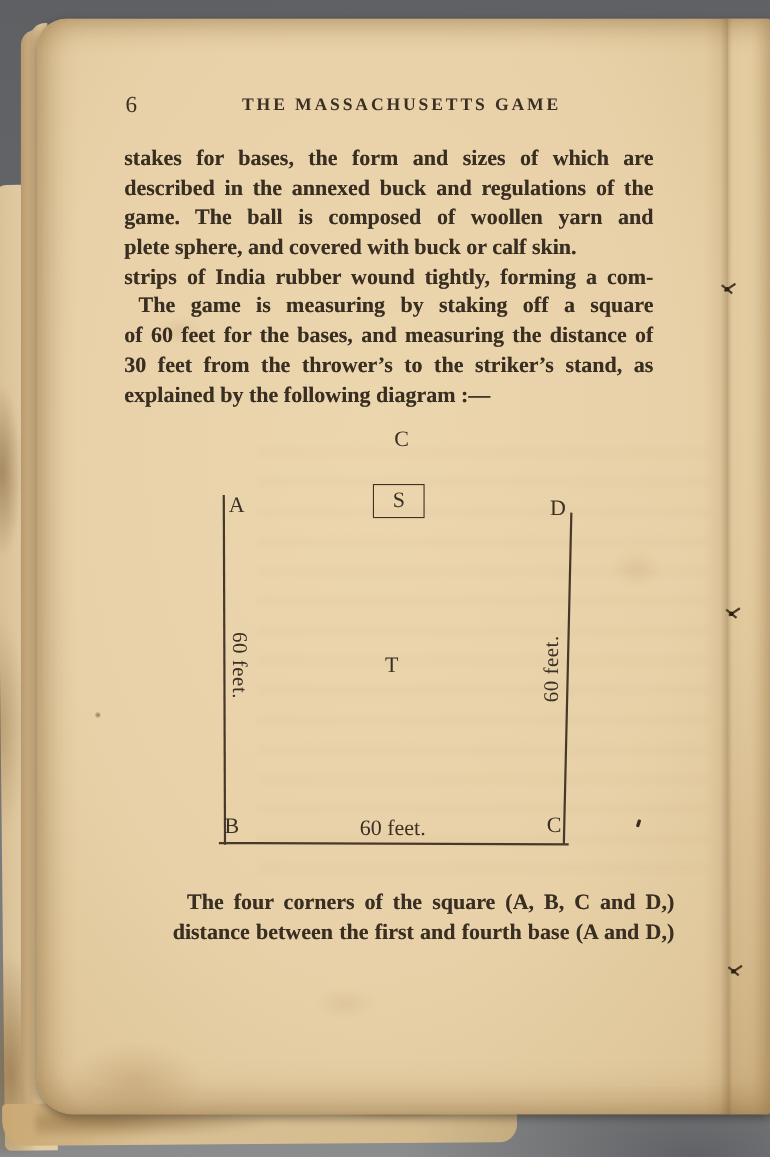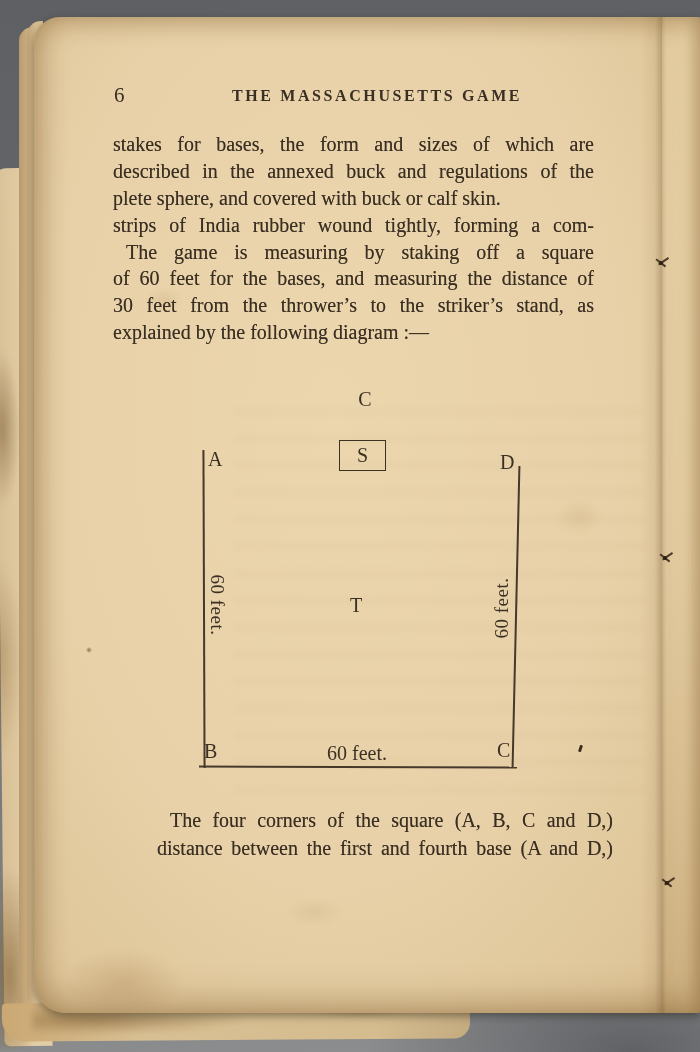--- a/index.html
+++ b/index.html
@@ -49,23 +49,23 @@
   .right-panel{position:absolute;left:628px;top:0;width:38px;height:100%;
     background:linear-gradient(180deg,rgba(248,228,186,.30) 0%,rgba(240,218,172,.18) 55%,rgba(150,110,55,.15) 100%);}
   .bleed{position:absolute;left:200px;top:390px;width:410px;height:400px;opacity:.5;
     background:repeating-linear-gradient(180deg,rgba(150,118,76,.06) 0 9px,transparent 9px 27px);
     filter:blur(2px);}
   .fox{position:absolute;border-radius:50%;pointer-events:none;}
 
   
   .head-num{position:absolute;left:80px;top:66px;font-size:21px;color:#3a2f23;}
   .head-title{position:absolute;left:186px;top:70px;width:290px;text-align:center;
-    font-size:16px;font-weight:bold;letter-spacing:2.6px;color:#3a2f23;white-space:nowrap;margin-left:12px;}
+    font-size:16px;font-weight:bold;letter-spacing:2.6px;color:#3a2f23;white-space:nowrap;}
   .body-block{position:absolute;left:79px;width:481px;font-size:20px;color:#392e22;
-    text-shadow:0 0 .5px rgba(57,46,34,.55);}
+    text-shadow:0 0 .5px rgba(57,46,34,.55);font-weight:bold;}
   .body-block .line{line-height:26.9px;height:26.9px;white-space:nowrap;}
   .body-block .j{text-align:justify;text-align-last:justify;white-space:normal;height:26.9px;overflow:hidden;}
   .body-block .ind{text-indent:13px;}
   .close-block .line{line-height:27.5px;height:27.5px;margin-left:44px;}
   .close-block .j{height:27.5px;}
   .narrow{width:456px;}
 
   
   .dg{position:absolute;color:#3b3024;font-size:20px;}
   .dg-line{position:absolute;background:#46392b;}
@@ -110,20 +110,21 @@
   <div class="fox" style="left:30px;top:930px;width:120px;height:70px;background:radial-gradient(ellipse,rgba(150,110,60,.22),transparent 72%);"></div>
   <div class="dot-stain" style="left:52px;top:630px;"></div>
   <div class="speck" style="left:545px;top:728px;"></div>
 
   <div class="head-num">6</div>
   <div class="head-title">THE MASSACHUSETTS GAME</div>
 
   <div class="body-block" style="top:114px;">
     <div class="line j">stakes for bases, the form and sizes of which are</div>
     <div class="line j">described in the annexed buck and regulations of the</div>
+    <div class="line j">game.  The ball is composed of woollen yarn and</div>
     <div class="line">plete sphere, and covered with buck or calf skin.</div>
     <div class="line j">strips of India rubber wound tightly, forming a com-</div>
     <div class="line j ind">The game is measuring by staking off a square</div>
     <div class="line j">of 60 feet for the bases, and measuring the distance of</div>
     <div class="line j">30 feet from the thrower’s to the striker’s stand, as</div>
     <div class="line">explained by the following diagram :—</div>
   </div>
 
   <div class="dg" style="left:316px;top:371px;width:30px;text-align:center;">C</div>
 

